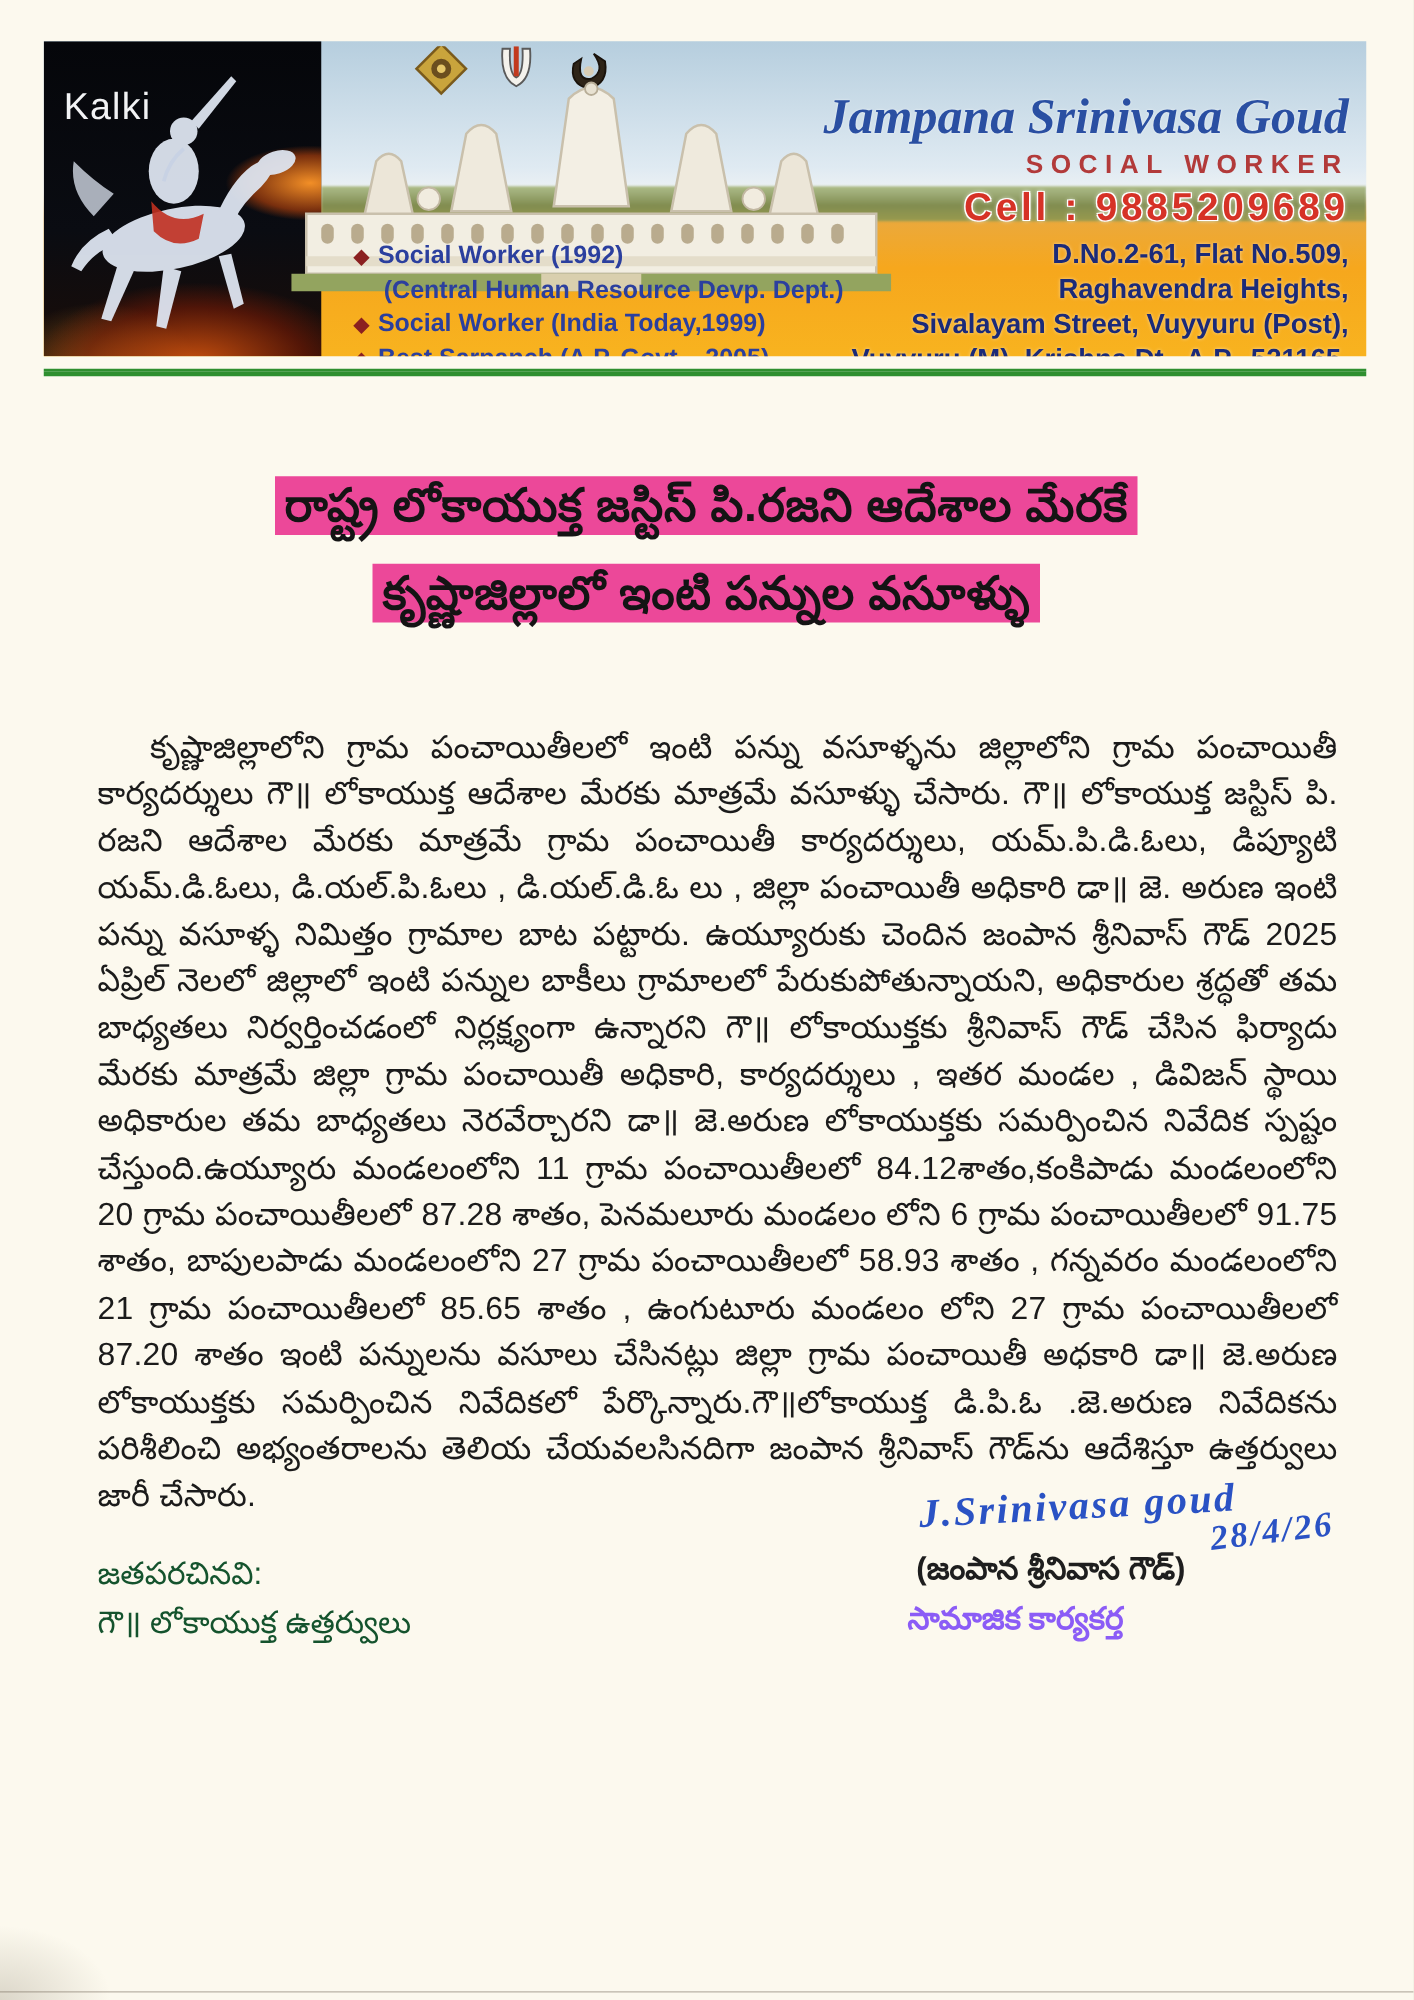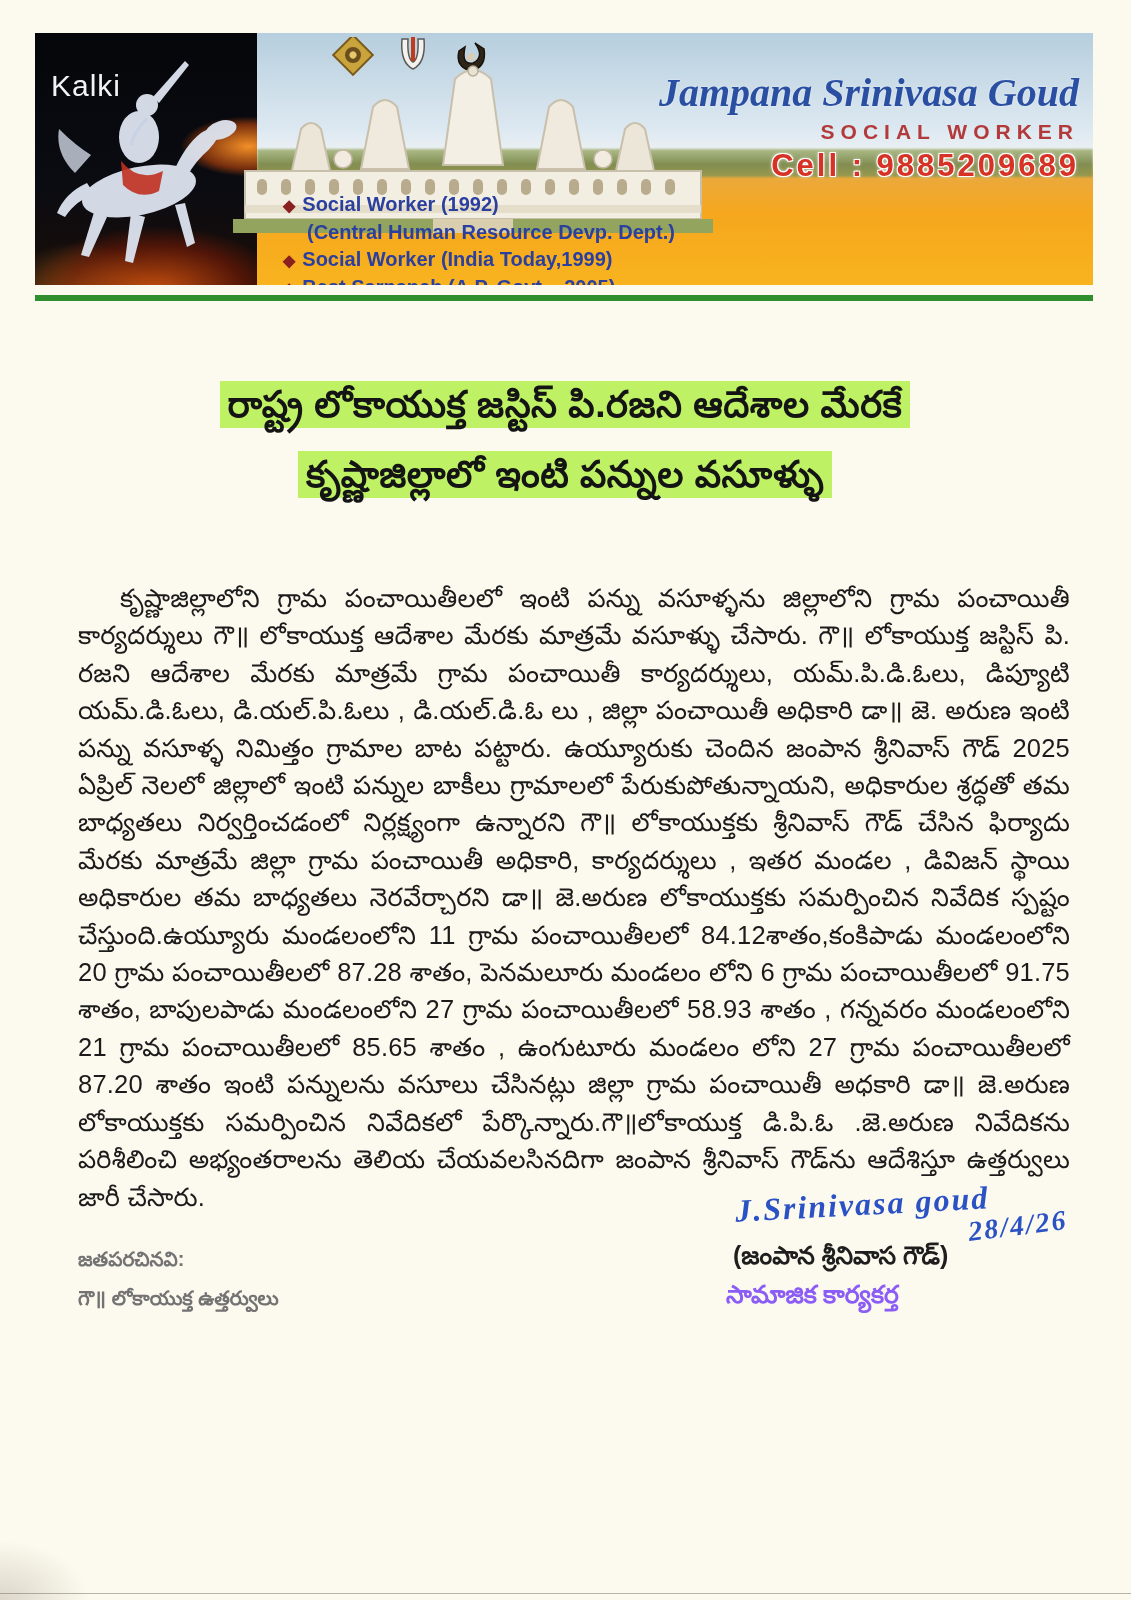--- a/index.html
+++ b/index.html
@@ -52,33 +52,33 @@
   .cred-bullet { color:#8b2020; font-size:16px; margin-right:7px; }
   .cred-sub { margin-left:24px; font-weight:bold; }
   .green-rule {
     position:absolute; left:35px; top:295px; width:1058px; height:5px;
     background:#ffffff; border-top:2px solid #2f8f2f; border-bottom:4px solid #2f8f2f;
   }
   
   .title-block { position:absolute; left:60px; top:383px; width:1010px; text-align:center;
     font-weight:bold; color:#141414; }
   .title-line { font-size:37px; line-height:44px; margin-bottom:26px; letter-spacing:0.5px; }
-  .hl  { background:#bef264; padding:3px 8px; box-decoration-break:clone; }
+  .hl  { background:#ec4899; padding:3px 8px; box-decoration-break:clone; }
   .hl2 { background:#f0d95e; padding:3px 6px; }
   .case-num { font-size:40px; letter-spacing:1px; }
   .case-suffix { font-weight:600; color:#2c2c2c; }
   
   .body-text {
     position:absolute; left:78px; top:580px; width:992px;
     font-size:25.5px; line-height:37.4px; color:#1b1b1b;
     text-align:justify; text-indent:42px; letter-spacing:0.2px;
   }
   
-  .enclosures { position:absolute; left:78px; top:1240px; font-size:20px; color:#737373;
-    line-height:39px; font-weight:700; }
+  .enclosures { position:absolute; left:78px; top:1240px; font-size:25px; color:#14532d;
+    line-height:39px; font-weight:400; }
   .sig-hand {
     position:absolute; left:735px; top:1186px; font-family:"Liberation Serif", serif;
     font-style:italic; font-size:32px; color:#2a52c4; transform:rotate(-3deg);
     letter-spacing:2px; font-weight:600;
   }
   .sig-date {
     position:absolute; left:968px; top:1210px; font-family:"Liberation Serif", serif;
     font-style:italic; font-size:28px; color:#2a52c4; transform:rotate(-7deg);
     letter-spacing:2px; font-weight:600;
   }
@@ -169,20 +169,26 @@
         <path d="M86,128 Q104,150 128,138 L124,158 Q104,168 88,152 Z" fill="#c03020" opacity="0.9"></path>
         <path d="M112,86 Q100,96 96,112" stroke="#c8d2e4" stroke-width="3" fill="none"></path>
       </svg>
       <span class="kalki-label">Kalki</span>
     </div>
 
     <div class="hdr-name-block">
       <div class="hdr-name">Jampana Srinivasa Goud</div>
       <div class="hdr-role">SOCIAL WORKER</div>
       <div class="hdr-cell">Cell : 9885209689</div>
+      <div class="hdr-addr">
+        <div>D.No.2-61, Flat No.509,</div>
+        <div>Raghavendra Heights,</div>
+        <div>Sivalayam Street, Vuyyuru (Post),</div>
+        <div>Vuyyuru (M), Krishna Dt., A.P., 521165.</div>
+      </div>
 
     </div>
 
     <ul class="credentials">
       <li>
         <span class="cred-bullet">◆</span><span>Social Worker (1992)</span>
         <div class="cred-sub">(Central Human Resource Devp. Dept.)</div>
       </li>
       <li>
         <span class="cred-bullet">◆</span><span>Social Worker (India Today,1999)</span>

